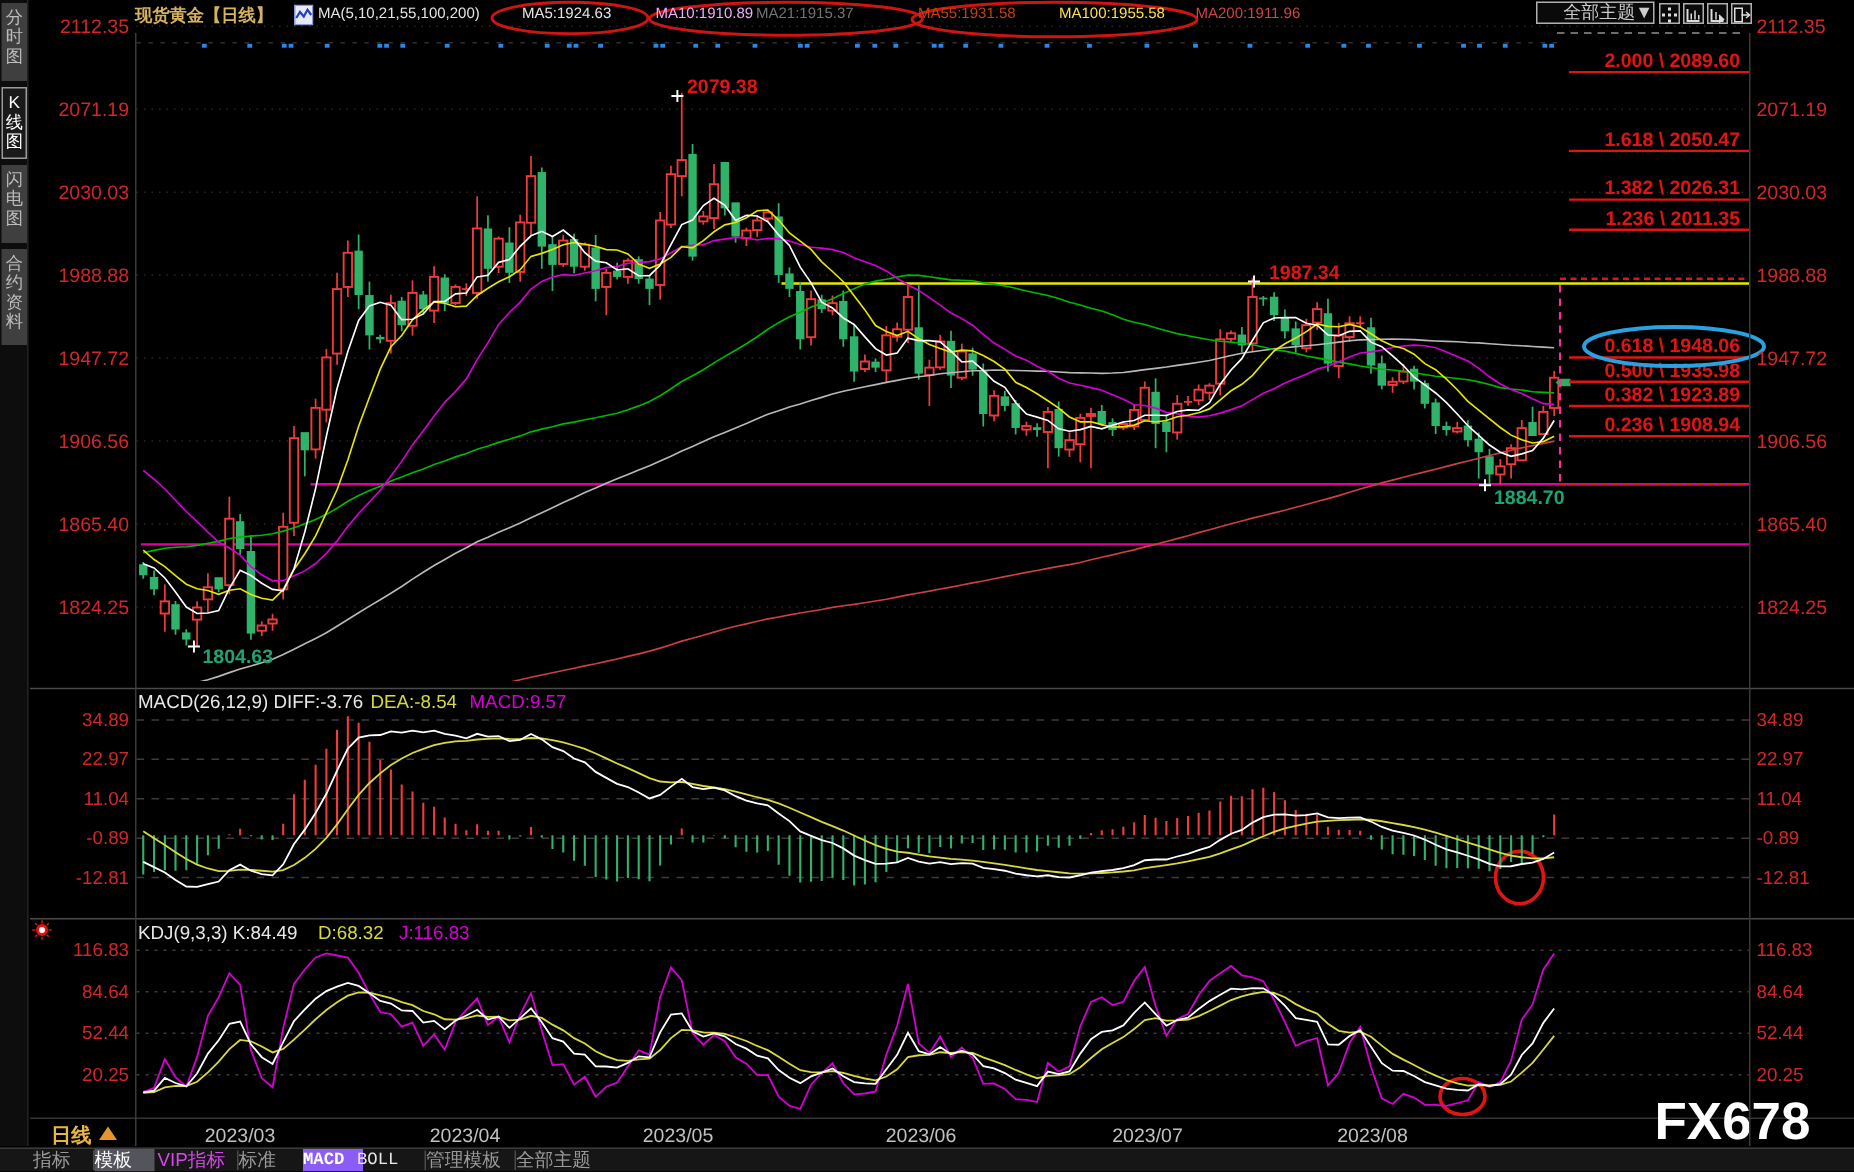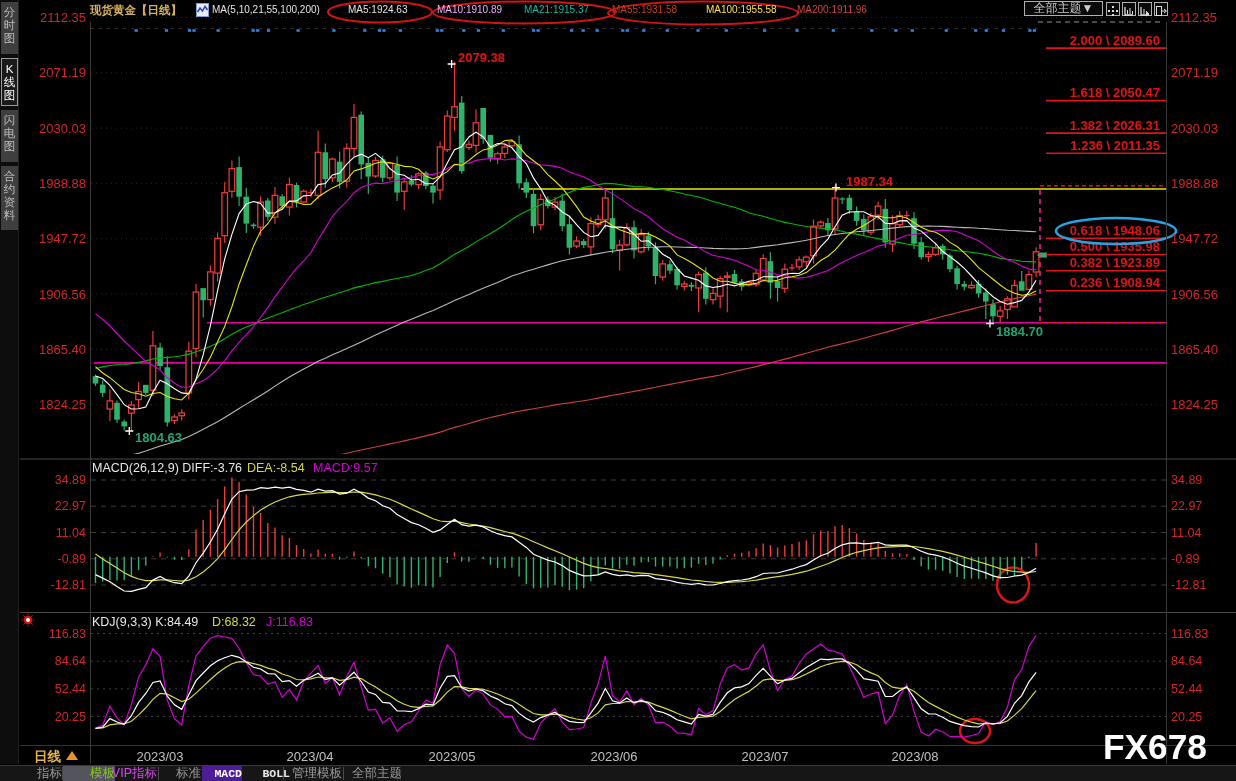--- a/index.html
+++ b/index.html
@@ -3,23 +3,23 @@
 *{margin:0;padding:0;box-sizing:border-box}
 html,body{width:1236px;height:781px;background:#000;overflow:hidden;font-family:"Liberation Sans",sans-serif}
 #wrap{position:relative;width:1236px;height:781px;background:#000}
 .abs{position:absolute}
 #topbar{left:0;top:0;width:1004px;height:22px}
 .tt{position:absolute;top:4px;font-size:10px;white-space:nowrap}
 #sidebar{left:0;top:0;width:19px;height:764px;background:#0d0d0d;border-right:1px solid #222}
 .vtab{position:absolute;left:1px;width:17px;background:#3f3f3f;color:#bdbdbd;font-size:11.5px;text-align:center;line-height:13px;padding-top:4px;padding-bottom:4px}
 .vtab.sel{background:#1a1a1a;color:#fff;border:1px solid #9a9a9a}
 #tabbar{left:0;top:765px;width:1236px;height:16px;background:#161616;border-top:1px solid #3a3a3a}
-.btab{position:absolute;top:0;height:15px;font-size:12.5px;color:#9a9a9a;line-height:15px;text-align:right}
+.btab{position:absolute;top:0;height:15px;font-size:12.5px;color:#9a9a9a;line-height:15px;text-align:left}
 .sep{position:absolute;top:1px;height:13px;width:1px;background:#4a4a4a}
-#themebtn{left:1024px;top:1px;width:79px;height:15px;border:1px solid #b0b0b0;color:#ccc;font-size:12px;line-height:13px;text-align:center;background:#0a0a0a}
+#themebtn{left:1024px;top:1px;width:79px;height:15px;border:1px solid #b0b0b0;color:#ccc;font-size:12px;line-height:13px;text-align:right;background:#0a0a0a}
 .icbtn{top:2px;width:14px;height:14px;border:1px solid #b0b0b0;background:#0a0a0a}
 </style></head><body>
 <div id="wrap">
 <svg class="abs" style="left:0;top:0" width="1236" height="781">
 <defs>
 <clipPath id="mainclip">
           <rect x="91" y="10" width="1075" height="444"></rect>
         </clipPath>
 <clipPath id="macdclip">
           <rect x="91" y="460" width="1075" height="151"></rect>
@@ -606,21 +606,21 @@
 </svg>
 <div class="abs" id="topbar">
 <span class="tt" style="left:90px;top:3px;color:#d6b25e;font-weight:bold;font-size:11.5px">现货黄金【日线】</span>
 <svg class="abs" style="left:196px;top:3px" width="13" height="14">
         <rect x="0.5" y="0.5" width="12" height="13" fill="#e8e8ff" stroke="#8899cc"></rect>
         <polyline points="1.5,9 4,5 6.5,8 9,3.5 11.5,7" fill="none" stroke="#2244bb" stroke-width="1.5"></polyline>
       </svg>
 <span class="tt" style="left:212px;color:#e4e4e4">MA(5,10,21,55,100,200)</span>
 <span class="tt" style="left:348px;color:#e4e4e4">MA5:1924.63</span>
 <span class="tt" style="left:437px;color:#f0abfc">MA10:1910.89</span>
-<span class="tt" style="left:524px;color:#14b8a6">MA21:1915.37</span>
+<span class="tt" style="left:504px;color:#737373">MA21:1915.37</span>
 <span class="tt" style="left:612px;color:#c2410c">MA55:1931.58</span>
 <span class="tt" style="left:706px;color:#fde047">MA100:1955.58</span>
 <span class="tt" style="left:797px;color:#cf4444">MA200:1911.96</span>
 </div>
 <div class="abs" id="themebtn">全部主题▼</div>
 <div class="abs icbtn" style="left:1106px"><svg width="12" height="12">
         <g fill="#ddd">
           <rect x="5" y="1" width="2" height="2"></rect>
           <rect x="5" y="9" width="2" height="2"></rect>
           <rect x="1" y="5" width="2" height="2"></rect>
@@ -648,24 +648,24 @@
         </g>
       </svg></div>
 <div class="abs" id="sidebar"></div>
 <div class="vtab" style="top:2px;height:52px">分<br>时<br>图</div>
 <div class="vtab sel" style="top:58px;height:48px">K<br>线<br>图</div>
 <div class="vtab" style="top:110px;height:52px">闪<br>电<br>图</div>
 <div class="vtab" style="top:166px;height:64px">合<br>约<br>资<br>料</div>
 <div class="abs" id="tabbar">
 <span class="btab" style="left:22px;width:40px">指标</span>
 <span class="sep" style="left:62px"></span>
-<span class="btab" style="left:63px;width:52px;background:#54545c;color:#84cc16">模板</span>
+<span class="btab" style="left:63px;width:40px;background:#54545c;color:#ffffff">模板</span>
 <span class="btab" style="left:105px;width:52px;color:#d946ef">VIP指标</span>
 <span class="sep" style="left:158px"></span>
 <span class="btab" style="left:159px;width:42px">标准</span>
-<span class="btab" style="left:202px;width:40px;background:#4c1d95;color:#fff;font-family:'Liberation Mono',monospace;font-weight:bold;font-size:11.5px">MACD</span>
-<span class="btab" style="left:252px;width:38px;color:#e8e8e8;font-family:'Liberation Mono',monospace;font-weight:bold;font-size:11.5px">BOLL</span>
+<span class="btab" style="left:202px;width:40px;background:#8b5cf6;color:#fff;font-family:'Liberation Mono',monospace;font-weight:bold;font-size:11.5px">MACD</span>
+<span class="btab" style="left:238px;width:38px;color:#e8e8e8;font-family:'Liberation Mono',monospace;font-weight:normal;font-size:11.5px">BOLL</span>
 <span class="sep" style="left:283px"></span>
 <span class="btab" style="left:284px;width:58px">管理模板</span>
 <span class="sep" style="left:343px"></span>
 <span class="btab" style="left:344px;width:58px">全部主题</span>
 </div>
 </div>
 
 </body></html>

